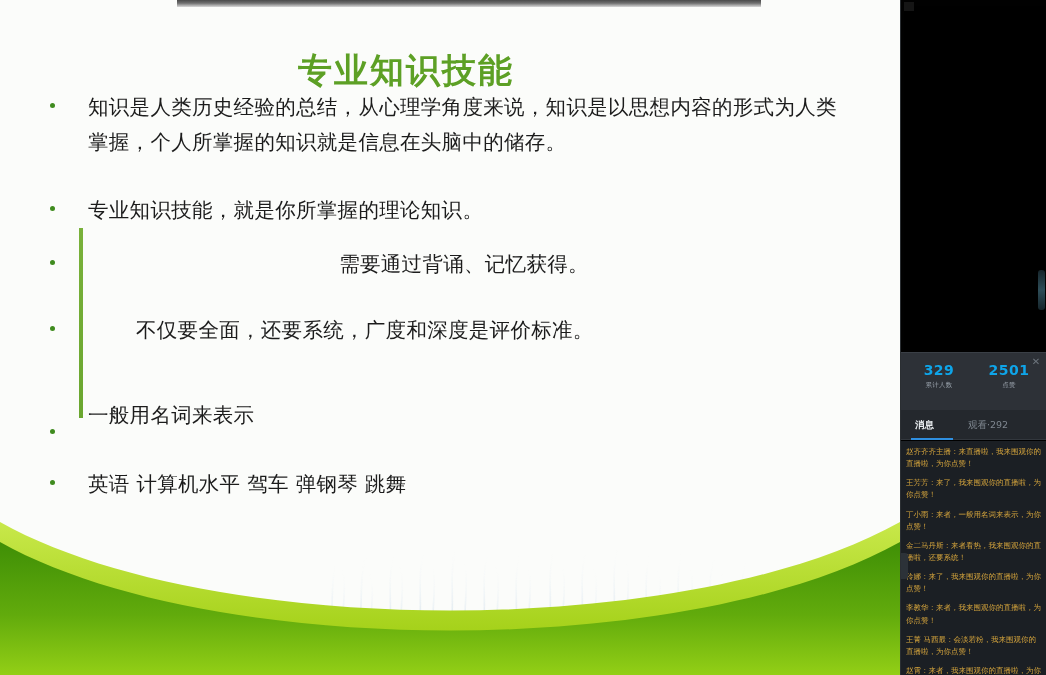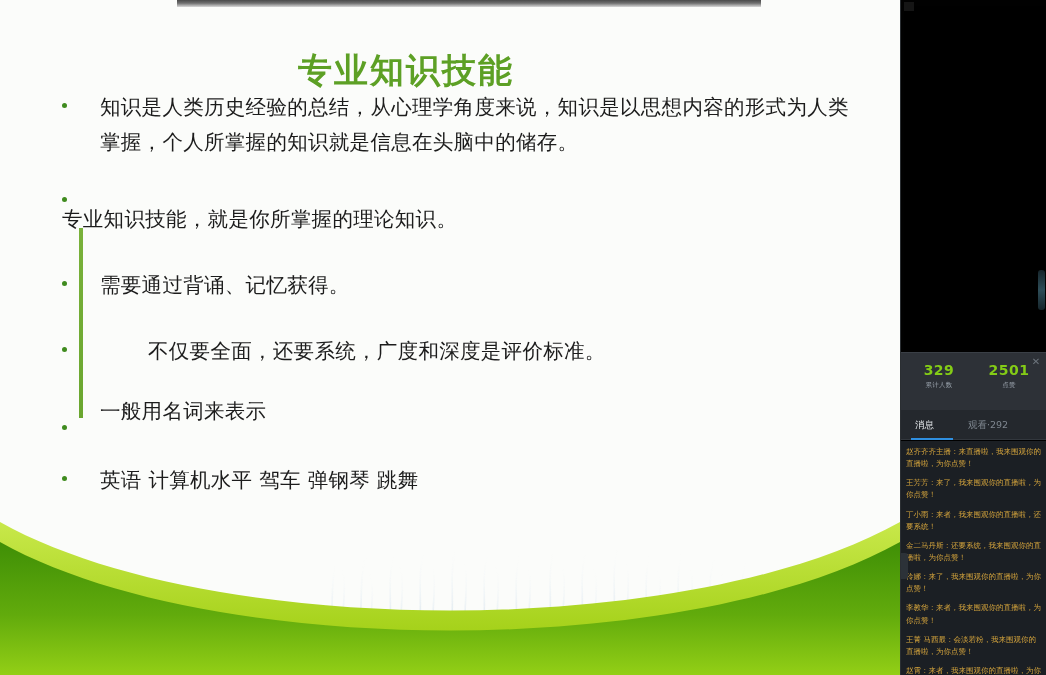--- a/index.html
+++ b/index.html
@@ -32,40 +32,40 @@
   #slide-title {
     position:absolute; left:0; top:48px; width:812px;
     text-align:center;
     font-family:"DejaVu Sans", sans-serif;
     font-size:34px; font-weight:bold; letter-spacing:2px;
     color:#5da025;
     text-shadow:0 1px 0 rgba(255,255,255,.6);
   }
 
   
-  #bullets { position:absolute; left:62px; top:90px; width:790px; }
+  #bullets { position:absolute; left:50px; top:90px; width:790px; }
 
   .bullet-row { position:relative; display:flex; align-items:flex-start; }
   .dot {
     flex:0 0 auto; width:5px; height:5px; border-radius:50%;
     background:#3f8b1e; margin-right:33px; margin-top:13px;
   }
   .btext {
     flex:1 1 auto;
     font-family:"DejaVu Sans", sans-serif;
     font-size:20.5px; color:#1c1c1c; line-height:1.72;
     letter-spacing:.3px;
   }
 
   
   #b0 { margin-top:0px; }
-  #b1 { margin-top:23px;flex-direction:column; }
-  #b2 { margin-top:31px; }
+  #b1 { margin-top:32px; }
+  #b2 { margin-top:19px;text-align:center; }
   #b3 { margin-top:31px;gap:48px; }
-  #b4 { margin-top:25px;align-items:flex-end; }
+  #b4 { margin-top:50px;align-items:flex-end; }
   #b5 { margin-top:33px; }
 
   
   #accent-bar {
     position:absolute; left:79px; top:228px; width:4px; height:190px;
     background:linear-gradient(180deg,#79b13a 0%,#6aa62f 100%);
   }
 
   
   #right-panel {
@@ -91,21 +91,21 @@
   
   #stats-bar {
     position:absolute; left:0; top:352px; width:146px; height:58px;
     background:#2d3137; border-top:1px solid #3a3f46;
   }
   .stat { position:absolute; top:9px; width:68px; text-align:center; }
   #stat-0 { left:4px; }
   #stat-1 { left:74px; }
   .stat-value {
     font-family:"DejaVu Sans", sans-serif;
-    font-size:14px; font-weight:bold; color:#84cc16; letter-spacing:.5px;
+    font-size:14px; font-weight:bold; color:#0ea5e9; letter-spacing:.5px;
   }
   .stat-label {
     margin-top:3px;
     font-family:"DejaVu Sans", sans-serif;
     font-size:6.5px; color:#9aa3ad; letter-spacing:.2px;
   }
   #panel-close-icon {
     position:absolute; right:5px; top:3px; width:12px; height:12px;
     color:#6d757d; font-size:10px; line-height:12px; text-align:center;
     font-family:"DejaVu Sans", sans-serif;
@@ -113,21 +113,21 @@
 
   
   #tab-bar {
     position:absolute; left:0; top:410px; width:146px; height:30px;
     background:#24282d; border-bottom:1px solid #32373d;
   }
   .tab {
     position:absolute; top:0; height:30px; line-height:30px;
     font-family:"DejaVu Sans", sans-serif; font-size:9.5px;
   }
-  #tab-0 { left:14px; color:#e8ecef; font-weight:normal; }
+  #tab-0 { left:14px; color:#e8ecef; font-weight:bold; }
   #tab-1 { left:67px; color:#7f8790; }
   #tab-underline {
     position:absolute; left:10px; top:28px; width:42px; height:2px;
     background:#2f8fe0;
   }
 
   
   #chat-list {
     position:absolute; left:0; top:441px; width:146px; height:234px;
     background:#1b1f24; overflow:hidden; padding:5px 4px 10px 5px;
@@ -278,22 +278,22 @@
 
     <div id="tab-bar">
       <div class="tab" id="tab-0">消息</div>
       <div class="tab" id="tab-1">观看·292</div>
       <div id="tab-underline"></div>
     </div>
 
     <div id="chat-list">
         <div class="chat-msg">赵齐齐齐主播：来直播啦，我来围观你的直播啦，为你点赞！</div>
         <div class="chat-msg">王芳芳：来了，我来围观你的直播啦，为你点赞！</div>
-        <div class="chat-msg">丁小雨：来者，我来围观你的直播啦，还要系统！</div>
-        <div class="chat-msg">金二马丹斯：还要系统，我来围观你的直播啦，为你点赞！</div>
+        <div class="chat-msg">丁小雨：来者，一般用名词来表示，为你点赞！</div>
+        <div class="chat-msg">金二马丹斯：来者看热，我来围观你的直播啦，还要系统！</div>
         <div class="chat-msg">伶娜：来了，我来围观你的直播啦，为你点赞！</div>
         <div class="chat-msg">李教华：来者，我来围观你的直播啦，为你点赞！</div>
         <div class="chat-msg">王菁 马西最：会淡若粉，我来围观你的直播啦，为你点赞！</div>
         <div class="chat-msg">赵霄：来者，我来围观你的直播啦，为你点赞！</div>
       </div>
     <div id="chat-collapse-handle"></div>
   </div>
 
 </div>
 

